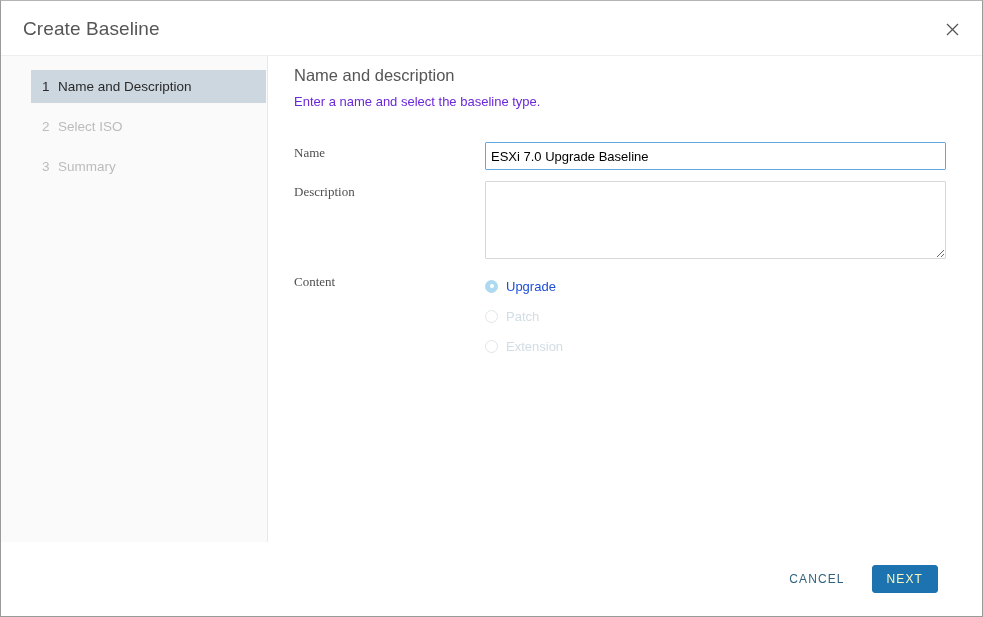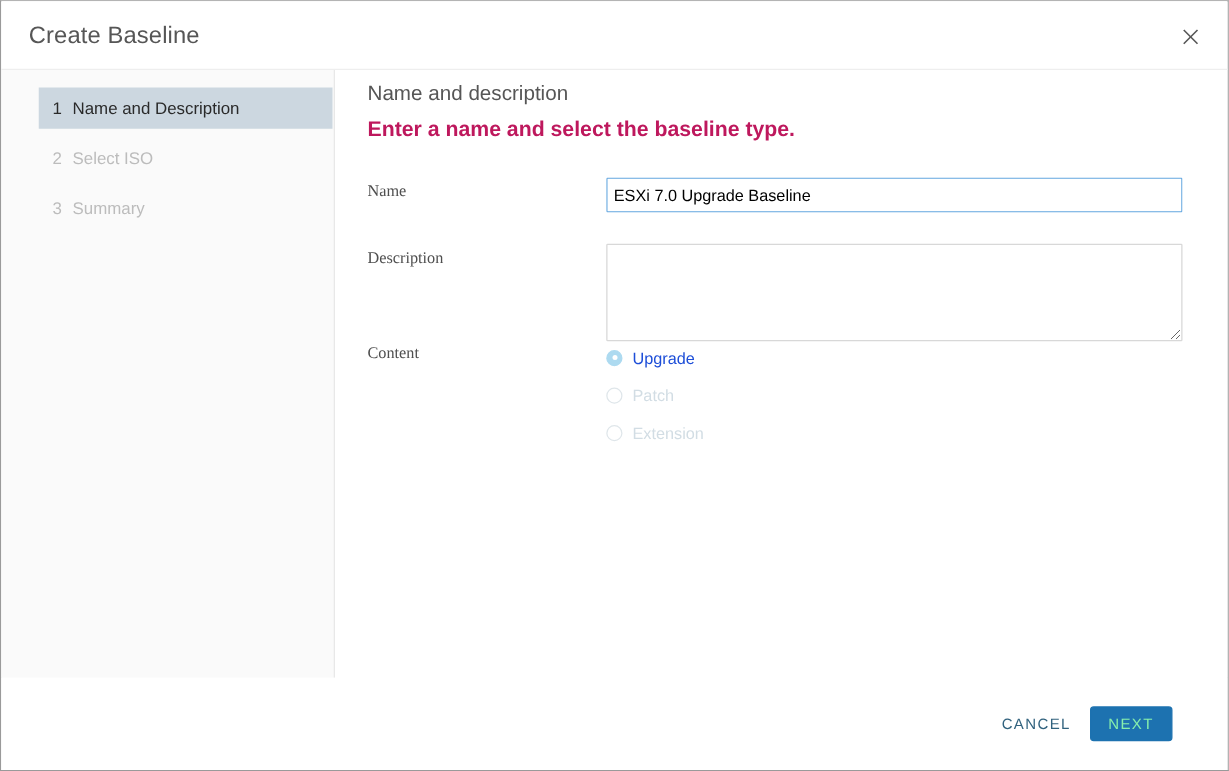--- a/index.html
+++ b/index.html
@@ -117,44 +117,43 @@
     left: 26px;
     top: 10px;
     font-size: 16.5px;
     font-weight: 400;
     color: #565656;
   }
   .content-subtitle {
     position: absolute;
     left: 26px;
     top: 38px;
-    font-size: 17px;
-    color: #be185d;
-    font-weight: bold;
+    font-size: 13px;
+    color: #6d28d9;
   }
 
   .form-row {
     position: absolute;
     left: 26px;
     right: 36px;
     display: flex;
     align-items: flex-start;
   }
   .form-label {
     width: 191px;
     flex: 0 0 191px;
     font-size: 13px;
     color: #4f4f4f;
     padding-top: 3px;
     line-height: 1.2;
     font-family: Liberation Serif, serif;
   }
 
   .row-name { top: 86px; }
-  .row-desc { top: 139px; }
+  .row-desc { top: 125px; }
   .row-content { top: 215px; }
 
   .text-input {
     flex: 1 1 auto;
     height: 22px;
     box-sizing: border-box;
     border: 1px solid #63a6e0;
     outline: 1px solid #ffffff;
     background: #ffffff;
     font-family: "Liberation Sans", sans-serif;
@@ -243,21 +242,22 @@
     justify-content: center;
   }
   .btn-link {
     background: transparent;
     border: 1px solid transparent;
     color: #31627e;
   }
   .btn-primary {
     background: #1d72b0;
     border: 1px solid #1d72b0;
-    color: #86efac;
+    color: #fef9c3;
+    margin-left: 12px;
     min-width: 60px;
   }
 </style>
 </head>
 <body>
 
 <div class="modal">
 
   <div class="modal-header">
     <div class="modal-title">Create Baseline</div>

